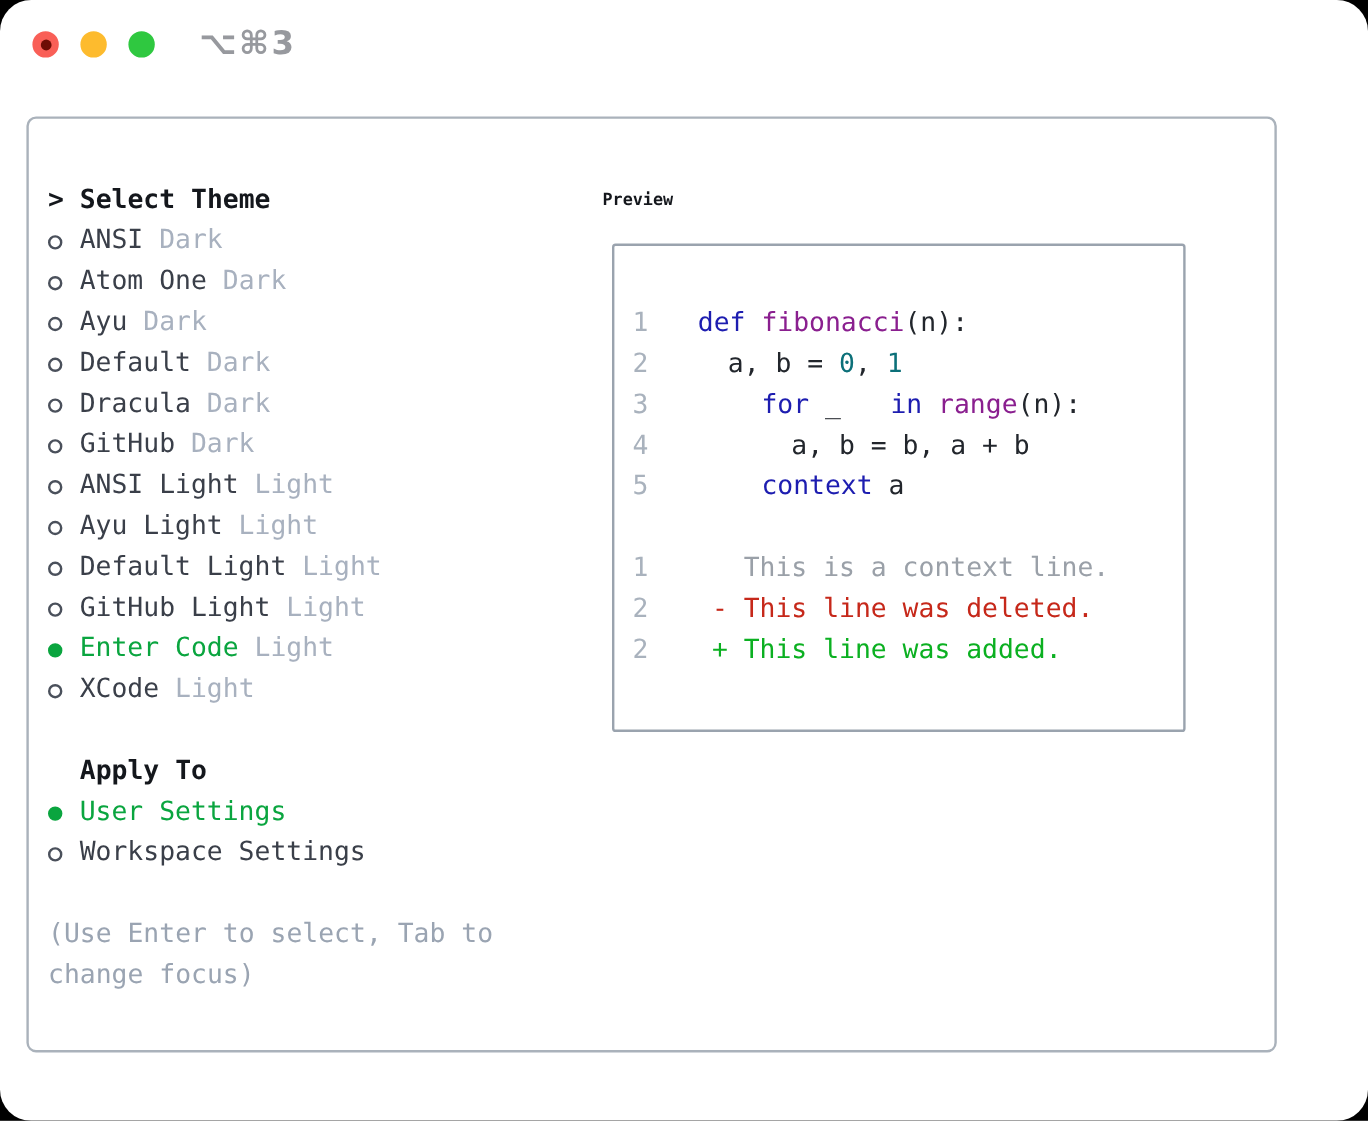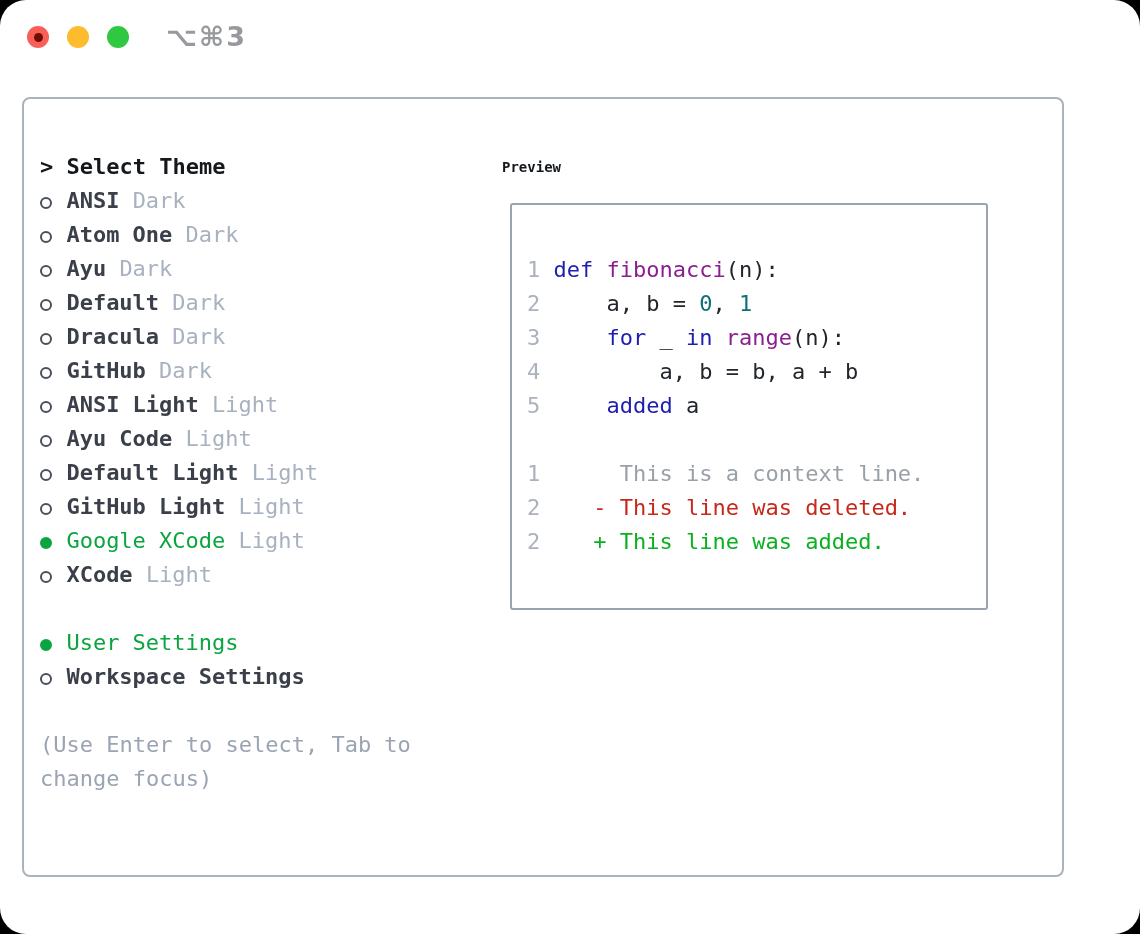--- a/index.html
+++ b/index.html
@@ -31,21 +31,21 @@
   .main-box{
     position:absolute;left:22px;top:97px;width:1042px;height:780px;
     box-sizing:border-box;border:2px solid var(--c-border,#aab2bb);border-radius:8px;
     background:#fff;
   }
   .left-pane{position:absolute;left:16px;top:51px;}
   .trow{height:34px;line-height:34px;white-space:pre;font-size:22px;}
   .spacer{height:34px;}
   
   .seg.hdr{font-weight:bold;color:var(--c-header_text,#14171c);}
-  .seg.name{color:var(--c-dark_text,#3a3f49);font-weight:bold;}
+  .seg.name{color:var(--c-dark_text,#3a3f49);}
   .seg.sel{color:var(--c-accent_green,#0aa53f);}
   .seg.muted{color:var(--c-muted_text,#a8b1bf);}
   .seg.help{color:var(--c-help_text,#9aa4b2);}
   .seg.bul0,.seg.bul1{display:inline-block;width:26.4px;}
   .seg.bul0::before{
     content:"";display:inline-block;width:12px;height:12px;border-radius:50%;
     border:2px solid var(--c-radio_outline,#4a505b);box-sizing:border-box;
     transform:translateY(1px);
   }
   .seg.bul1::before{
@@ -60,21 +60,21 @@
     font-size:14px;font-weight:bold;white-space:pre;color:var(--c-header_text,#14171c);
   }
   .preview-box{
     position:absolute;left:486px;top:104px;width:478px;height:407px;
     box-sizing:border-box;border:2px solid var(--c-preview_border,#9aa3ae);
     border-radius:3px;background:#fff;
   }
   .preview-content{position:absolute;left:15px;top:48px;}
   .seg.num{color:var(--c-line_number,#a9b2bd);}
   .seg.pl{color:var(--c-code_plain,#22262c);}
-  .seg.kw{color:var(--c-syntax_keyword,#1d1db0);}
+  .seg.kw{color:var(--c-syntax_keyword,#1d1db0);margin-left:28px;}
   .seg.fn{color:var(--c-syntax_function,#8a1f8f);}
   .seg.lit{color:var(--c-syntax_literal,#0c7079);}
   .seg.ctx{color:var(--c-diff_context,#9aa0a8);text-align:right;}
   .seg.del{color:var(--c-diff_deleted,#c6281a);}
   .seg.add{color:var(--c-diff_added,#0bb021);text-align:center;}
 </style>
 </head>
 <body>
 
 <div class="window">
@@ -90,42 +90,43 @@
 
     <div class="left-pane">
       <div class="trow"><span class="seg hdr">&gt; Select Theme</span></div>
       <div class="trow"><span class="seg bul0"></span><span class="seg name">ANSI </span><span class="seg muted">Dark</span></div>
       <div class="trow"><span class="seg bul0"></span><span class="seg name">Atom One </span><span class="seg muted">Dark</span></div>
       <div class="trow"><span class="seg bul0"></span><span class="seg name">Ayu </span><span class="seg muted">Dark</span></div>
       <div class="trow"><span class="seg bul0"></span><span class="seg name">Default </span><span class="seg muted">Dark</span></div>
       <div class="trow"><span class="seg bul0"></span><span class="seg name">Dracula </span><span class="seg muted">Dark</span></div>
       <div class="trow"><span class="seg bul0"></span><span class="seg name">GitHub </span><span class="seg muted">Dark</span></div>
       <div class="trow"><span class="seg bul0"></span><span class="seg name">ANSI Light </span><span class="seg muted">Light</span></div>
-      <div class="trow"><span class="seg bul0"></span><span class="seg name">Ayu Code </span><span class="seg muted">Light</span></div>
+      <div class="trow"><span class="seg bul0"></span><span class="seg name">Ayu Light </span><span class="seg muted">Light</span></div>
       <div class="trow"><span class="seg bul0"></span><span class="seg name">Default Light </span><span class="seg muted">Light</span></div>
       <div class="trow"><span class="seg bul0"></span><span class="seg name">GitHub Light </span><span class="seg muted">Light</span></div>
-      <div class="trow"><span class="seg bul1"></span><span class="seg sel">Google XCode </span><span class="seg muted">Light</span></div>
+      <div class="trow"><span class="seg bul1"></span><span class="seg sel">Enter Code </span><span class="seg muted">Light</span></div>
       <div class="trow"><span class="seg bul0"></span><span class="seg name">XCode </span><span class="seg muted">Light</span></div>
       <div class="spacer"></div>
+      <div class="trow"><span class="seg hdr">  Apply To</span></div>
       <div class="trow"><span class="seg bul1"></span><span class="seg sel">User Settings</span></div>
       <div class="trow"><span class="seg bul0"></span><span class="seg name">Workspace Settings</span></div>
       <div class="spacer"></div>
       <div class="trow"><span class="seg help">(Use Enter to select, Tab to</span></div>
       <div class="trow"><span class="seg help">change focus)</span></div>
     </div>
 
     <div class="preview-title">Preview</div>
 
     <div class="preview-box">
       <div class="preview-content">
         <div class="trow"><span class="seg num">1 </span><span class="seg kw">def</span><span class="seg pl"> </span><span class="seg fn">fibonacci</span><span class="seg pl">(n):</span></div>
         <div class="trow"><span class="seg num">2 </span><span class="seg pl">    a, b = </span><span class="seg lit">0</span><span class="seg pl">, </span><span class="seg lit">1</span></div>
         <div class="trow"><span class="seg num">3 </span><span class="seg pl">    </span><span class="seg kw">for</span><span class="seg pl"> _ </span><span class="seg kw">in</span><span class="seg pl"> </span><span class="seg fn">range</span><span class="seg pl">(n):</span></div>
         <div class="trow"><span class="seg num">4 </span><span class="seg pl">        a, b = b, a + b</span></div>
-        <div class="trow"><span class="seg num">5 </span><span class="seg pl">    </span><span class="seg kw">added</span><span class="seg pl"> a</span></div>
+        <div class="trow"><span class="seg num">5 </span><span class="seg pl">    </span><span class="seg kw">context</span><span class="seg pl"> a</span></div>
         <div class="spacer"></div>
         <div class="trow"><span class="seg num">1 </span><span class="seg ctx">     This is a context line.</span></div>
         <div class="trow"><span class="seg num">2 </span><span class="seg del">   - This line was deleted.</span></div>
         <div class="trow"><span class="seg num">2 </span><span class="seg add">   + This line was added.</span></div>
       </div>
     </div>
 
   </div>
 </div>
 

